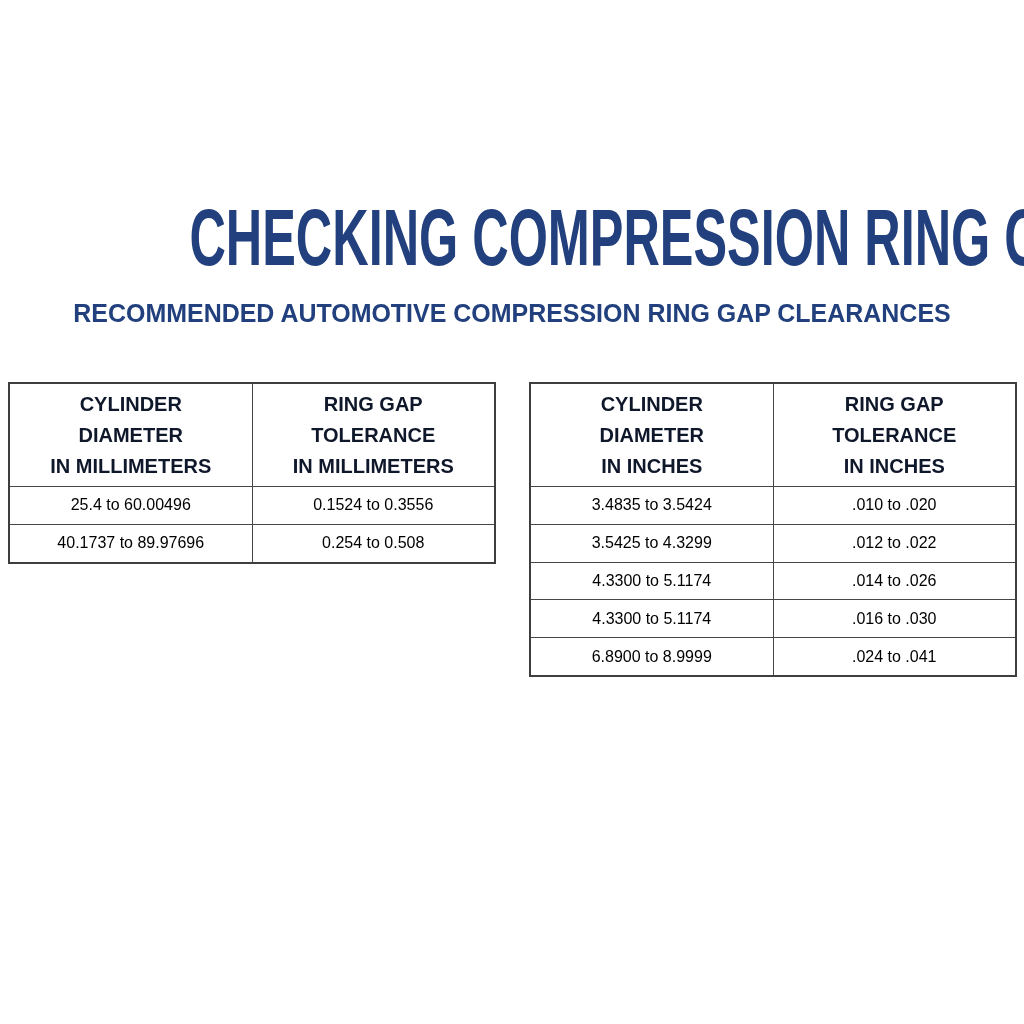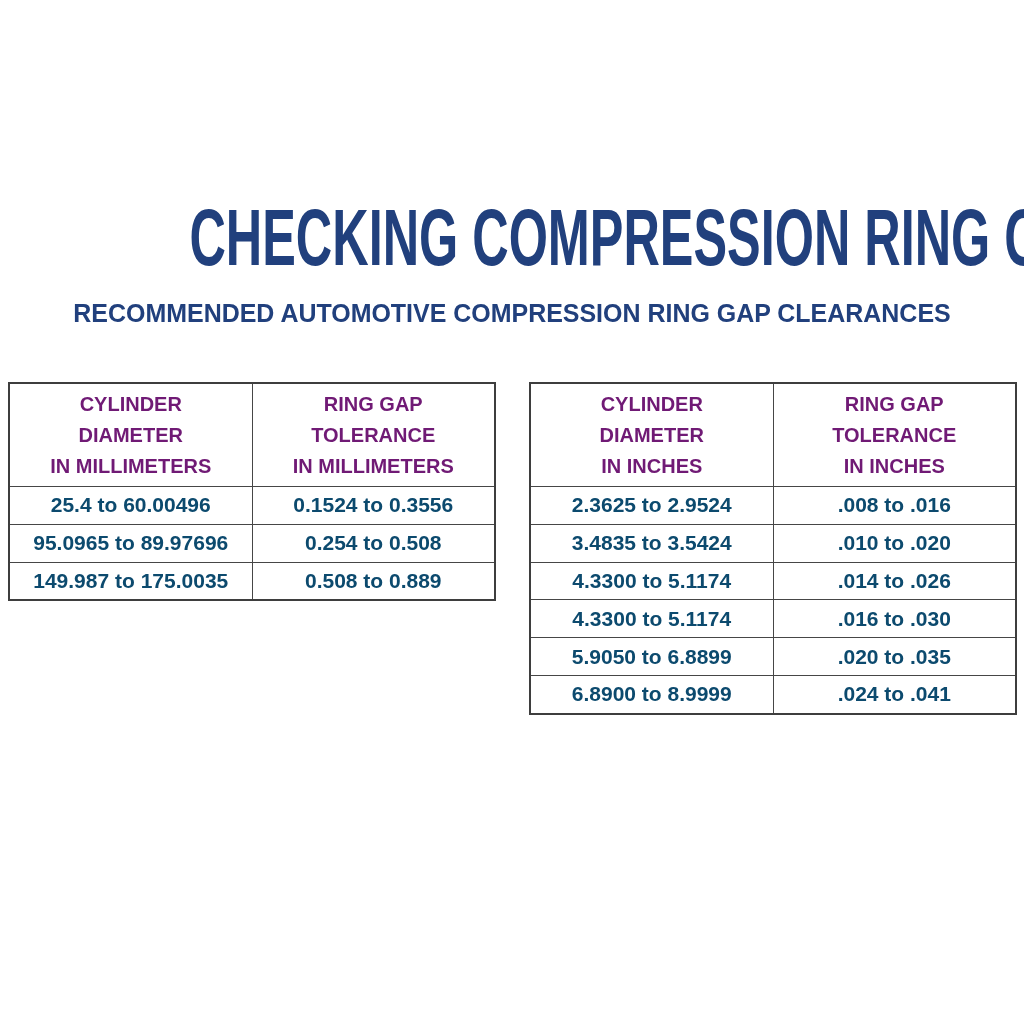--- a/index.html
+++ b/index.html
@@ -62,28 +62,28 @@
     vertical-align: middle;
     padding: 0;
     width: 50%;
     overflow: hidden;
     white-space: nowrap;
   }
   .gap-table th {
     height: 102px;
     font-size: 20px;
     font-weight: bold;
-    color: #701a75;
+    color: #0f172a;
     line-height: 31px;
   }
   .gap-table td {
     height: 36.8px;
-    font-size: 21px;
-    font-weight: bold;
-    color: #0c4a6e;
+    font-size: 16px;
+    font-weight: normal;
+    color: #000000;
   }
 </style>
 </head>
 <body>
 
 <div class="page">
 
   <div class="main-title">CHECKING COMPRESSION RING GAPS</div>
 
   <div class="sub-title">RECOMMENDED AUTOMOTIVE COMPRESSION RING GAP CLEARANCES</div>
@@ -102,26 +102,22 @@
             <div>IN MILLIMETERS</div>
           </th>
         </tr>
     </thead>
     <tbody>
         <tr>
           <td>25.4 to 60.00496</td>
           <td>0.1524 to 0.3556</td>
         </tr>
         <tr>
-          <td>95.0965 to 89.97696</td>
+          <td>40.1737 to 89.97696</td>
           <td>0.254 to 0.508</td>
-        </tr>
-        <tr>
-          <td>149.987 to 175.0035</td>
-          <td>0.508 to 0.889</td>
         </tr>
       </tbody>
   </table>
 
   <table class="gap-table right">
     <thead>
       <tr>
           <th>
             <div>CYLINDER</div>
             <div>DIAMETER</div>
@@ -129,38 +125,34 @@
           </th>
           <th>
             <div>RING GAP</div>
             <div>TOLERANCE</div>
             <div>IN INCHES</div>
           </th>
         </tr>
     </thead>
     <tbody>
         <tr>
-          <td>2.3625 to 2.9524</td>
-          <td>.008 to .016</td>
+          <td>3.4835 to 3.5424</td>
+          <td>.010 to .020</td>
         </tr>
         <tr>
-          <td>3.4835 to 3.5424</td>
-          <td>.010 to .020</td>
+          <td>3.5425 to 4.3299</td>
+          <td>.012 to .022</td>
         </tr>
         <tr>
           <td>4.3300 to 5.1174</td>
           <td>.014 to .026</td>
         </tr>
         <tr>
           <td>4.3300 to 5.1174</td>
           <td>.016 to .030</td>
-        </tr>
-        <tr>
-          <td>5.9050 to 6.8899</td>
-          <td>.020 to .035</td>
         </tr>
         <tr>
           <td>6.8900 to 8.9999</td>
           <td>.024 to .041</td>
         </tr>
       </tbody>
   </table>
 
 </div>
 

